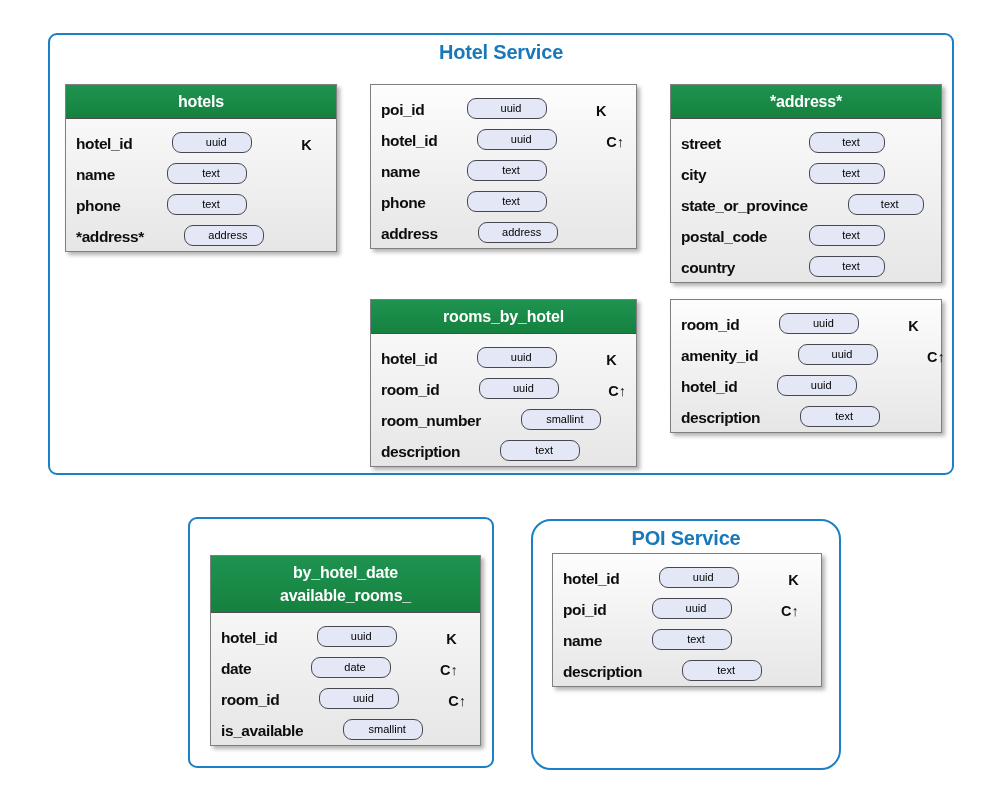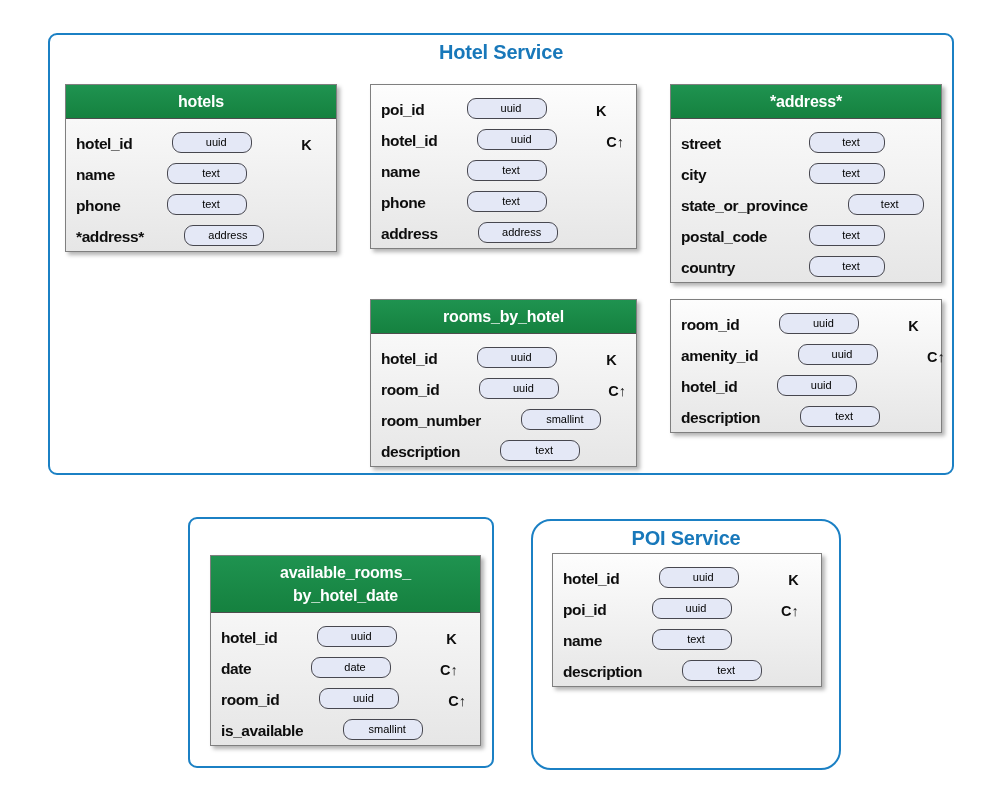--- a/index.html
+++ b/index.html
@@ -199,22 +199,22 @@
             <span class="pill">text</span>
             <span class="kmark"></span>
           </div>
         </div>
       </div>
   </section>
 
   <section class="svc svc-inventory">
     <div class="tbl tbl-available-rooms">
         <div class="thead">
+          <div>by_hotel_date</div>
           <div>available_rooms_</div>
-          <div>by_hotel_date</div>
         </div>
         <div class="tbody">
           <div class="frow">
             <span class="fname">hotel_id</span>
             <span class="pill">uuid</span>
             <span class="kmark">K</span>
           </div>
           <div class="frow">
             <span class="fname">date</span>
             <span class="pill">date</span>

